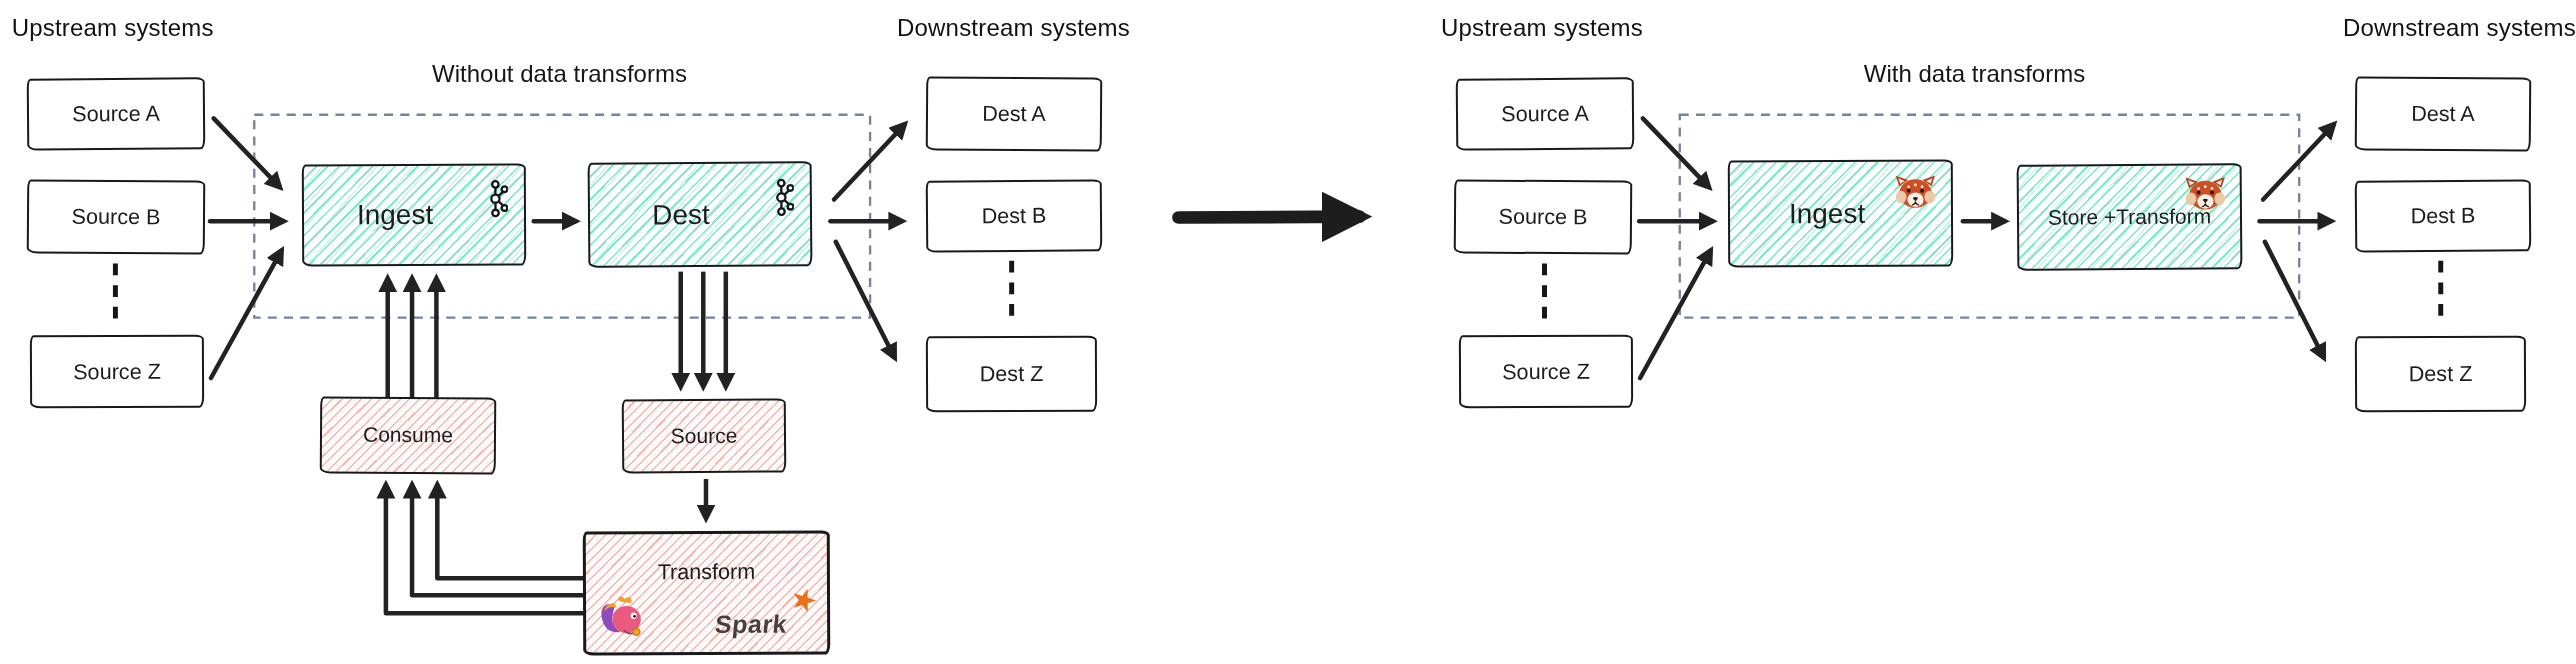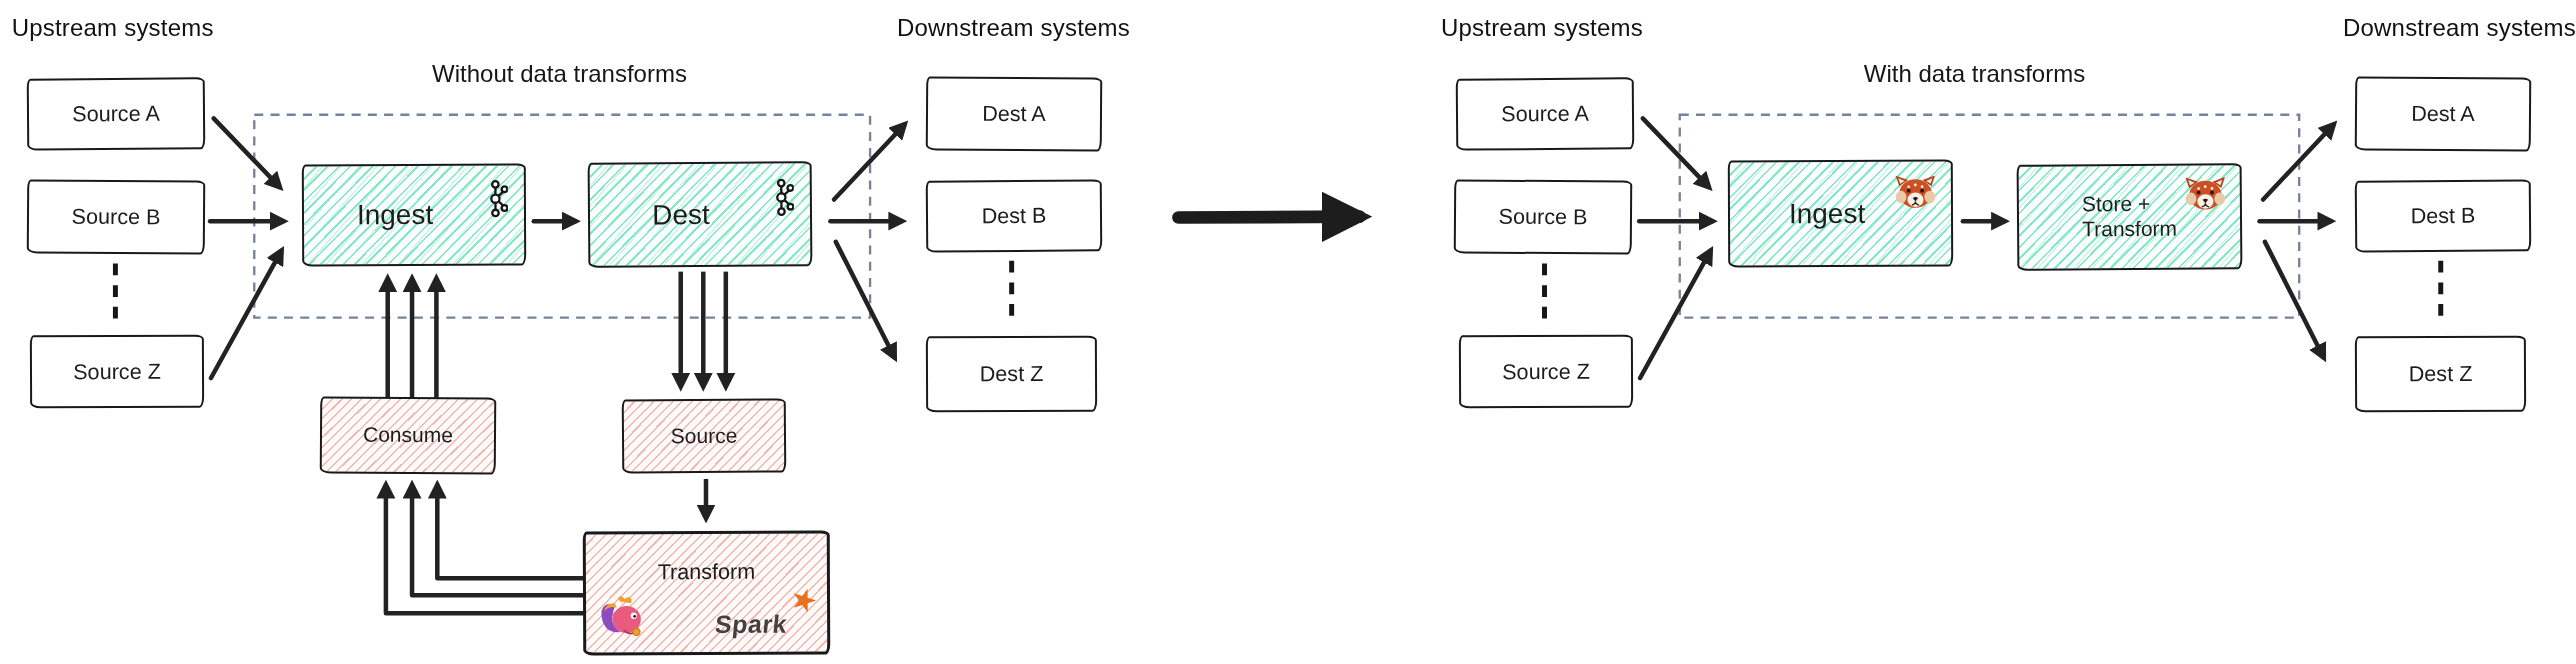--- a/index.html
+++ b/index.html
@@ -19,21 +19,21 @@
   .hatch-green{background-color:#fbfffd;
     background-image:repeating-linear-gradient(135deg, rgba(124,230,192,0.9) 0 1.8px, rgba(0,0,0,0) 1.8px 8px),
                      repeating-linear-gradient(132deg, rgba(124,230,192,0.38) 0 1.4px, rgba(0,0,0,0) 1.4px 13.5px);}
   .hatch-pink{background-color:#fffbfa;
     background-image:repeating-linear-gradient(135deg, rgba(240,164,156,0.75) 0 1.5px, rgba(0,0,0,0) 1.5px 6.8px);}
 
   .proc{font-size:28px;}
   .proc-sm{font-size:21px;line-height:1.18;text-align:center;}
   .node .corner-icon{position:absolute;}
 
-  .stack2{display:flex;flex-direction:column;align-items:flex-start;}
+  .stack2{display:flex;align-items:flex-start;}
 
   .spark-wrap{position:absolute;right:12.6px;bottom:12.6px;width:99px;height:40px;}
   .spark-word{position:absolute;left:0;bottom:0;font-size:25px;font-weight:bold;color:#45403d;transform:skewX(-6deg);letter-spacing:0.5px;}
   .spark-star{position:absolute;right:-3.6px;top:-14.4px;font-size:31px;color:#e8711b;transform:rotate(18deg);line-height:1;}
 
   svg.layer{position:absolute;left:0;top:0;width:2576px;height:665px;pointer-events:none;}
 </style>
 </head>
 <body>
 

